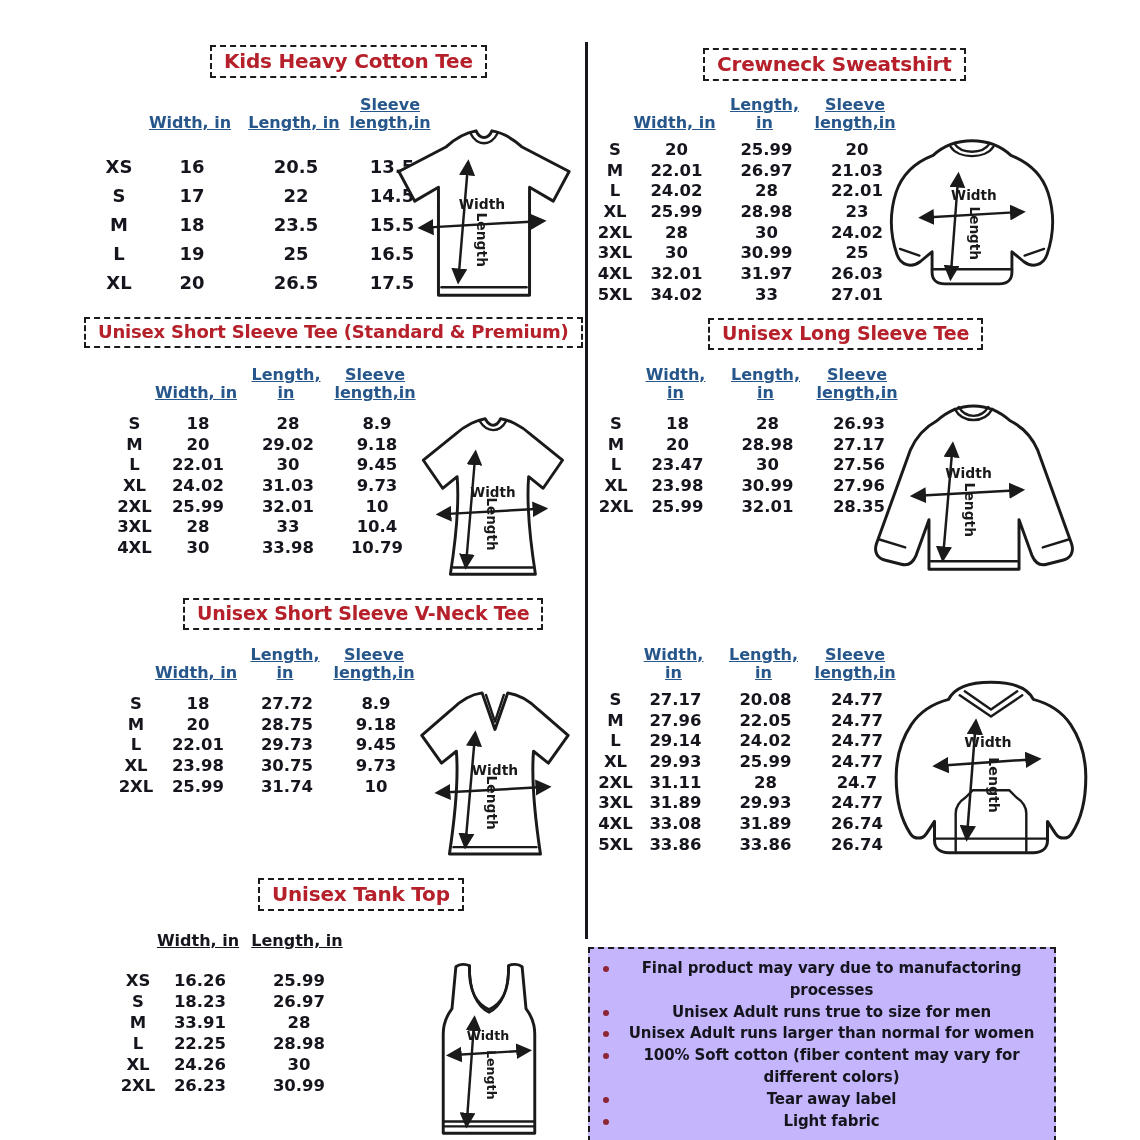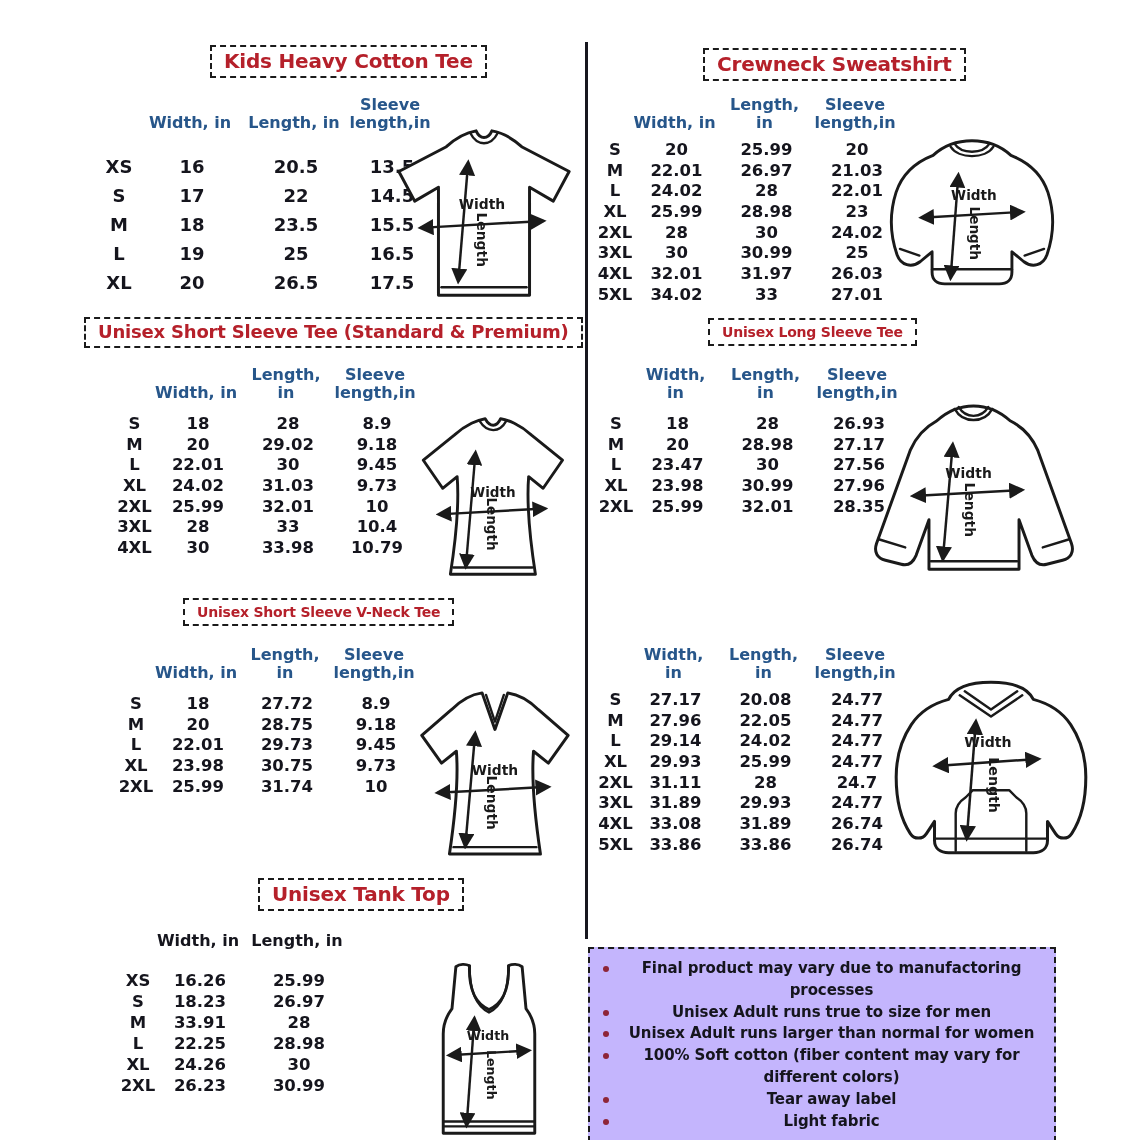--- a/index.html
+++ b/index.html
@@ -7,28 +7,28 @@
     width:1140px;height:1140px;background:#ffffff;position:relative;overflow:hidden;
     font-family:"DejaVu Sans",sans-serif;color:#15151d;
   }
   .abs{position:absolute;}
   
   .title-box{
     position:absolute;border:2px dashed #1b1b1b;background:#fff;
     padding:3px 12px;white-space:nowrap;line-height:1.15;
   }
   .title-text{font-weight:700;font-size:20px;color:#b5202a;letter-spacing:-0.2px;}
-  .fs19 .title-text{font-size:14px;}
+  .fs19 .title-text{font-size:19px;}
   .fs18 .title-text{font-size:18px;}
   
   .tbl{position:absolute;font-weight:700;}
   .thead,.trow{display:grid;grid-template-columns:var(--cols);}
   .thead{align-items:end;color:#27568a;font-size:16px;line-height:1.12;}
   .t-tank .thead{color:#15151d;}
-  .hcell{padding-right:4px;}
+  .hcell{padding-right:4px;text-decoration:underline;}
   .trow{font-size:16.5px;line-height:20.7px;color:#15151d;}
   .rows-lg .trow{font-size:18px;line-height:29px;}
   .t-tank .trow{line-height:21px;}
   .tbody{display:block;}
   .mb-lg{margin-bottom:20px;}
   .mb-md{margin-bottom:12px;}
   .mb-sm{margin-bottom:8px;}
   .mb-tk{margin-bottom:20px;}
   
   .divider{position:absolute;left:585px;top:28px;width:3px;height:897px;background:#17171f;}

